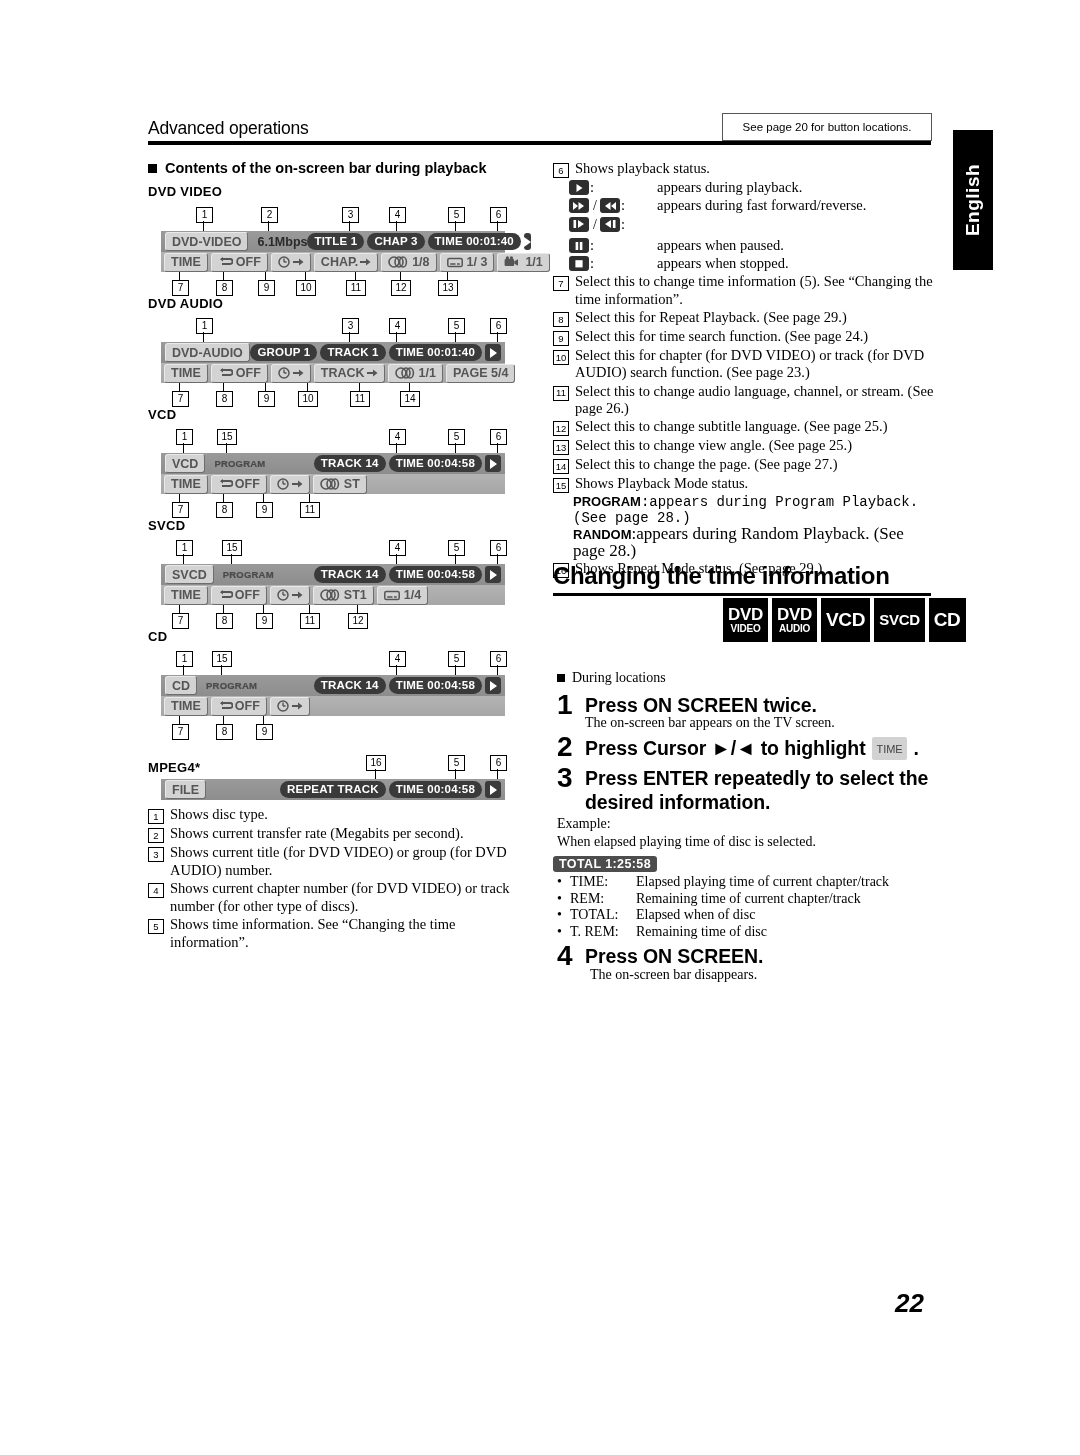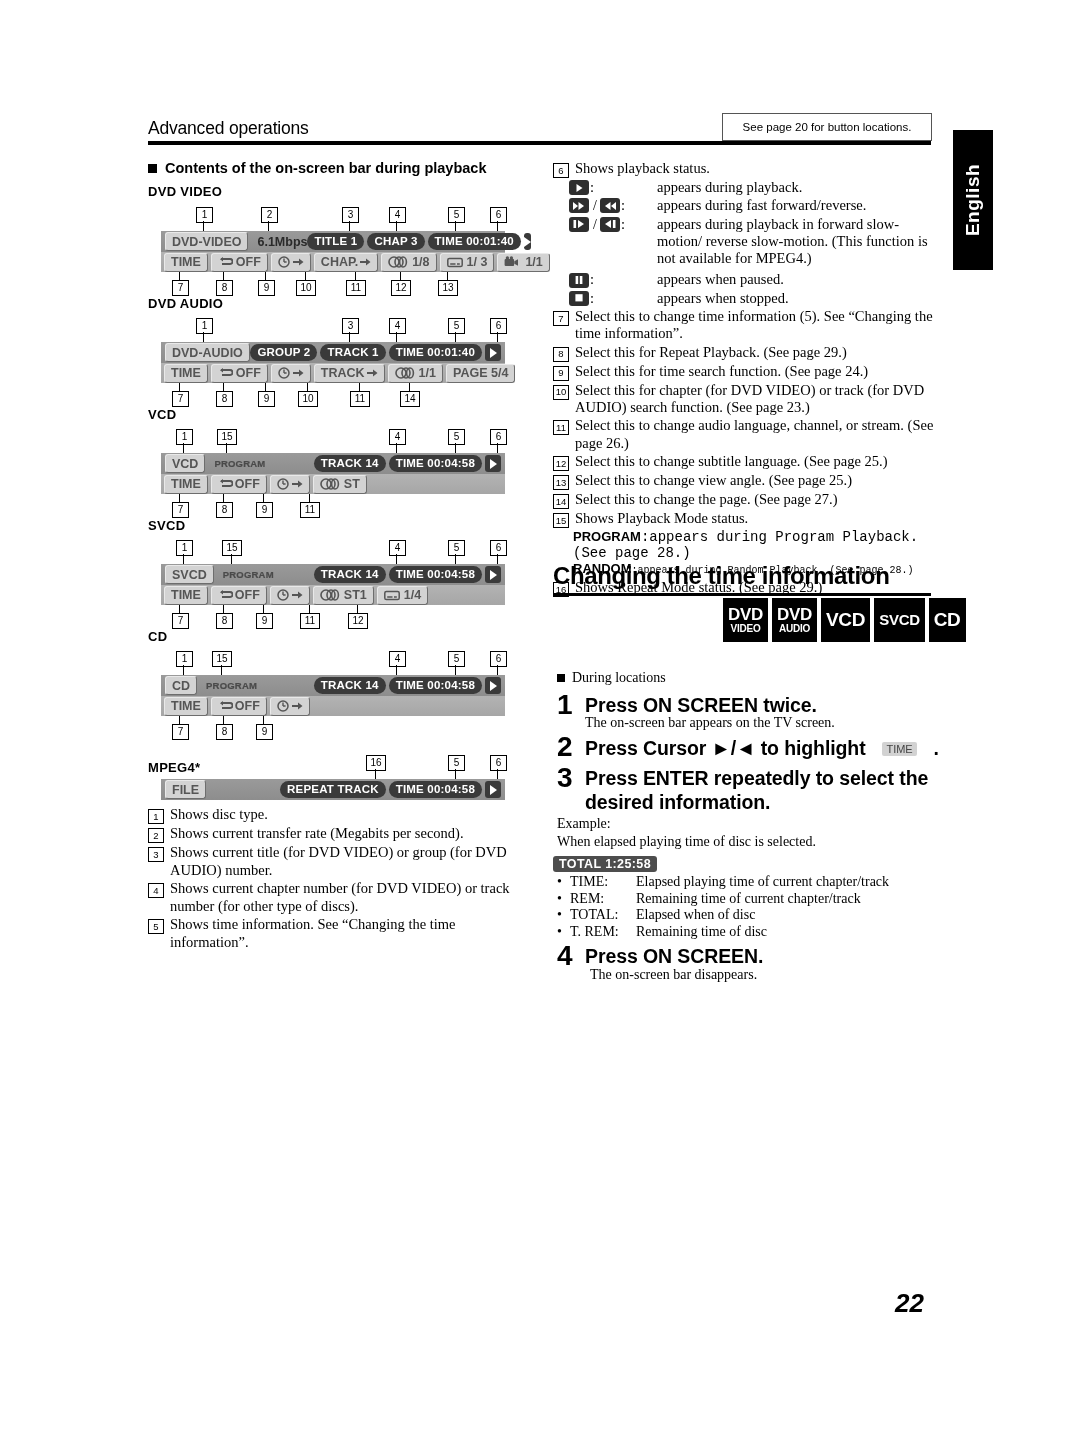--- a/index.html
+++ b/index.html
@@ -334,21 +334,21 @@
   <div class="num" style="left:389px;top:318px">4</div>
   <div class="lead" style="left:396px;top:332px;height:10px"></div>
   <div class="num" style="left:448px;top:318px">5</div>
   <div class="lead" style="left:455px;top:332px;height:10px"></div>
   <div class="num" style="left:490px;top:318px">6</div>
   <div class="lead" style="left:497px;top:332px;height:10px"></div>
 
   <div class="osd" style="left:161px;top:342px;width:344px">
     <div class="osd-row top">
       <span class="cell" style="margin-left:4px">DVD-AUDIO</span>
-      <span class="pill" style="margin-left:auto">GROUP 2</span>
+      <span class="pill" style="margin-left:auto">GROUP 1</span>
       <span class="pill" style="margin-left:3px">TRACK 1</span>
       <span class="pill" style="margin-left:3px">TIME 00:01:40</span>
       <span class="playbtn" style="margin-left:3px;margin-right:4px"></span>
     </div>
     <div class="osd-row bot">
       <span class="cell" style="margin-left:3px">TIME</span>
       <span class="cell" style="margin-left:3px">
         <span class="ico">
             <svg width="15" height="12" viewBox="0 0 15 12">
               <path d="M3 3 H12 a2.4 2.4 0 0 1 0 5 H4" fill="none" stroke="#555" stroke-width="1.8"></path>
@@ -692,21 +692,20 @@
           </span>
         <span class="gslash">/</span>
         <span class="gbox">
             <svg width="14" height="10" viewBox="0 0 14 10">
               <path d="M8 1 L2 5 L8 9 Z" fill="#fff"></path>
               <rect x="9.9" y="1" width="2.6" height="8" fill="#fff"></rect>
             </svg>
           </span>
           <span>:</span>
       </span>
-      <span class="stattxt">appears during playback in forward slow-motion/ reverse slow-motion. (This function is not available for MPEG4.)</span>
     </div>
 
     <div class="statrow" style="margin-top:4px">
       <span class="statglyph">
         <span class="gbox">
             <svg width="10" height="10" viewBox="0 0 10 10">
               <rect x="1.6" y="1" width="2.6" height="8" fill="#fff"></rect>
               <rect x="5.8" y="1" width="2.6" height="8" fill="#fff"></rect>
             </svg>
           </span>
@@ -758,21 +757,21 @@
     <div class="li">
         <span class="n wide">14</span>
         <span class="t">Select this to change the page. (See page 27.)</span>
       </div>
     <div class="li">
         <span class="n wide">15</span>
         <span class="t">Shows Playback Mode status.</span>
       </div>
     <div style="margin-left:20px;font-family:'Liberation Sans',sans-serif;font-size:13px;line-height:16px">
       <div><b>PROGRAM</b><span style="font-family:Liberation Mono, monospace;font-size:14px">:appears during Program Playback. (See page 28.)</span></div>
-      <div><b>RANDOM</b><span style="font-family:Liberation Mono, monospace;font-size:10px">:appears during Random Playback. (See page 28.)</span></div>
+      <div><b>RANDOM</b><span style="font-family:Liberation Serif, serif;font-size:17px">:appears during Random Playback. (See page 28.)</span></div>
     </div>
     <div class="li">
         <span class="n wide">16</span>
         <span class="t">Shows Repeat Mode status. (See page 29.)</span>
       </div>
   </div>
 
   <div class="h2" style="top:562px">Changing the time information</div>
   <div class="h2rule" style="top:593px"></div>
 
@@ -800,21 +799,21 @@
   <div style="position:absolute;left:557px;top:670px;display:flex;align-items:center;gap:7px;font-size:14px">
     <i class="sq" style="width:8px;height:8px"></i>
     <span>During locations</span>
   </div>
 
   <div class="stepnum" style="left:557px;top:689px">1</div>
   <div class="steptxt" style="left:585px;top:694px">Press ON SCREEN twice.</div>
   <div class="subtxt" style="left:585px;top:715px">The on-screen bar appears on the TV screen.</div>
 
   <div class="stepnum" style="left:557px;top:731px">2</div>
-  <div class="steptxt" style="left:585px;top:737px;display:flex;align-items:center;gap:16px">
+  <div class="steptxt" style="left:585px;top:737px;display:flex;gap:6px">
     <span>Press Cursor ►/◄ to highlight</span>
     <span class="timechip">TIME</span>
     <span>.</span>
   </div>
 
   <div class="stepnum" style="left:557px;top:762px">3</div>
   <div class="steptxt" style="left:585px;top:766px;width:345px;line-height:24px">Press ENTER repeatedly to select the desired information.</div>
 
   <div class="subtxt" style="left:557px;top:816px">Example:</div>
   <div class="subtxt" style="left:557px;top:834px">When elapsed playing time of disc is selected.</div>

